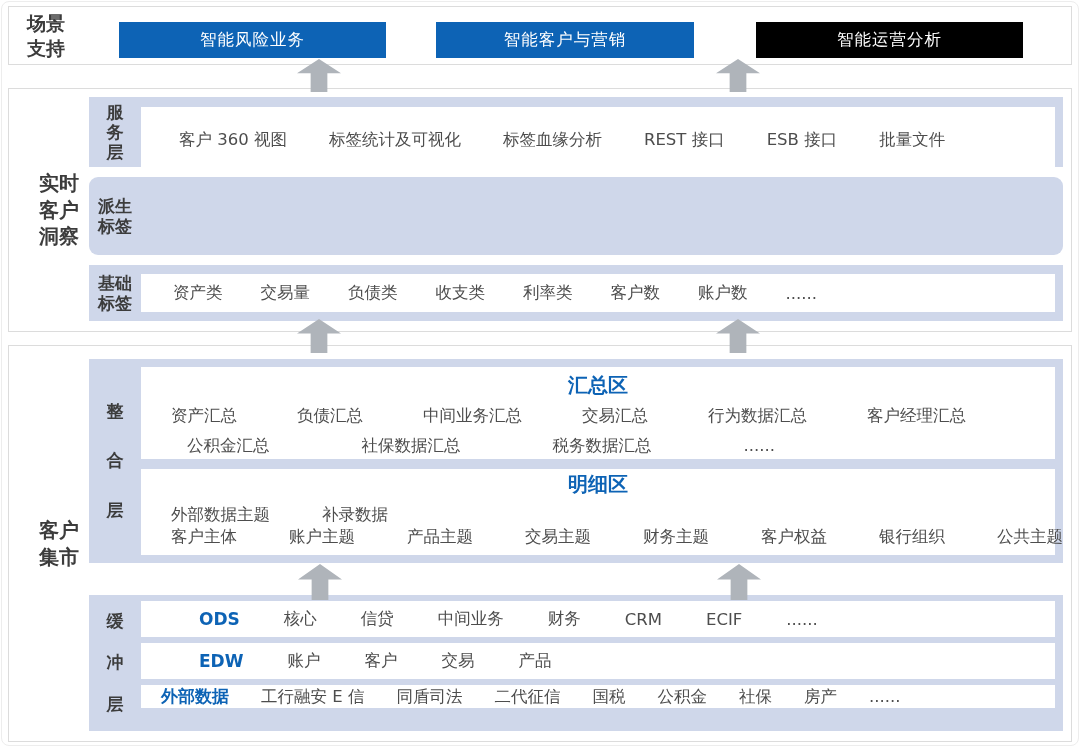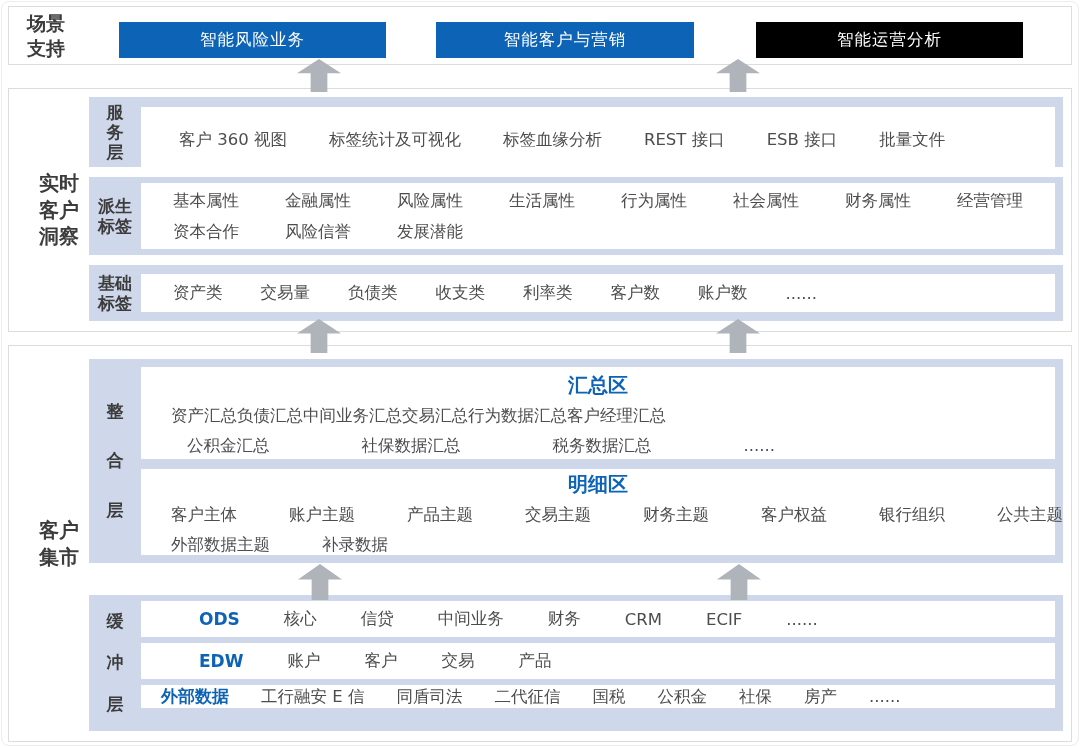--- a/index.html
+++ b/index.html
@@ -66,40 +66,23 @@
     <div class="white-row items-line" style="top:10px;height:66px;padding-left:38px;gap:42px;">
         <span class="item">客户 360 视图</span>
         <span class="item">标签统计及可视化</span>
         <span class="item">标签血缘分析</span>
         <span class="item">REST 接口</span>
         <span class="item">ESB 接口</span>
         <span class="item">批量文件</span>
       </div>
   </div>
 
-  <div class="band" style="left:80px;top:88px;width:974px;height:78px;">
+  <div class="band" style="left:80px;top:88px;width:974px;height:78px;border-radius:9px;">
     <div class="band-label">派生
 标签</div>
-    <div class="white-row" style="top:6px;height:66px;display:flex;flex-direction:column;justify-content:center;gap:9px;">
-      <div class="items-line" style="padding-left:32px;gap:46px;">
-          <span class="item">基本属性</span>
-          <span class="item">金融属性</span>
-          <span class="item">风险属性</span>
-          <span class="item">生活属性</span>
-          <span class="item">行为属性</span>
-          <span class="item">社会属性</span>
-          <span class="item">财务属性</span>
-          <span class="item">经营管理</span>
-        </div>
-      <div class="items-line" style="padding-left:32px;gap:46px;">
-          <span class="item">资本合作</span>
-          <span class="item">风险信誉</span>
-          <span class="item">发展潜能</span>
-        </div>
-    </div>
   </div>
 
   <div class="band" style="left:80px;top:176px;width:974px;height:56px;">
     <div class="band-label">基础
 标签</div>
     <div class="white-row items-line" style="top:9px;height:38px;padding-left:32px;gap:38px;">
         <span class="item">资产类</span>
         <span class="item">交易量</span>
         <span class="item">负债类</span>
         <span class="item">收支类</span>
@@ -118,51 +101,51 @@
   <div class="side-label">客户
 集市</div>
 
   <div class="band" style="left:80px;top:13px;width:974px;height:204px;">
     <div class="band-label sp-wide">整
 合
 层</div>
 
     <div class="zone-box" style="top:8px;height:92px;">
       <div class="zone-title" style="color:#0d63b5;">汇总区</div>
-      <div class="items-line" style="padding-left:30px;margin-bottom:8px;">
+      <div class="items-line" style="padding-left:30px;gap:60px;margin-bottom:8px;">
           <span class="item">资产汇总</span>
           <span class="item">负债汇总</span>
           <span class="item">中间业务汇总</span>
           <span class="item">交易汇总</span>
           <span class="item">行为数据汇总</span>
           <span class="item">客户经理汇总</span>
         </div>
       <div class="items-line" style="padding-left:46px;gap:92px;">
           <span class="item">公积金汇总</span>
           <span class="item">社保数据汇总</span>
           <span class="item">税务数据汇总</span>
           <span class="item">......</span>
         </div>
     </div>
 
     <div class="zone-box" style="top:110px;height:86px;">
       <div class="zone-title" style="color:#0d63b5;">明细区</div>
+      <div class="items-line" style="padding-left:30px;gap:52px;">
+          <span class="item">外部数据主题</span>
+          <span class="item">补录数据</span>
+        </div>
       <div class="items-line" style="padding-left:30px;gap:52px;margin-bottom:8px;">
           <span class="item">客户主体</span>
           <span class="item">账户主题</span>
           <span class="item">产品主题</span>
           <span class="item">交易主题</span>
           <span class="item">财务主题</span>
           <span class="item">客户权益</span>
           <span class="item">银行组织</span>
           <span class="item">公共主题</span>
-        </div>
-      <div class="items-line" style="padding-left:30px;gap:52px;">
-          <span class="item">外部数据主题</span>
-          <span class="item">补录数据</span>
         </div>
     </div>
   </div>
 
   <div class="arrow-up" style="left:289px;top:218px;height:36px;"></div>
   <div class="arrow-up" style="left:708px;top:218px;height:36px;"></div>
 
   <div class="band" style="left:80px;top:249px;width:974px;height:136px;">
     <div class="band-label sp-mid">缓
 冲

